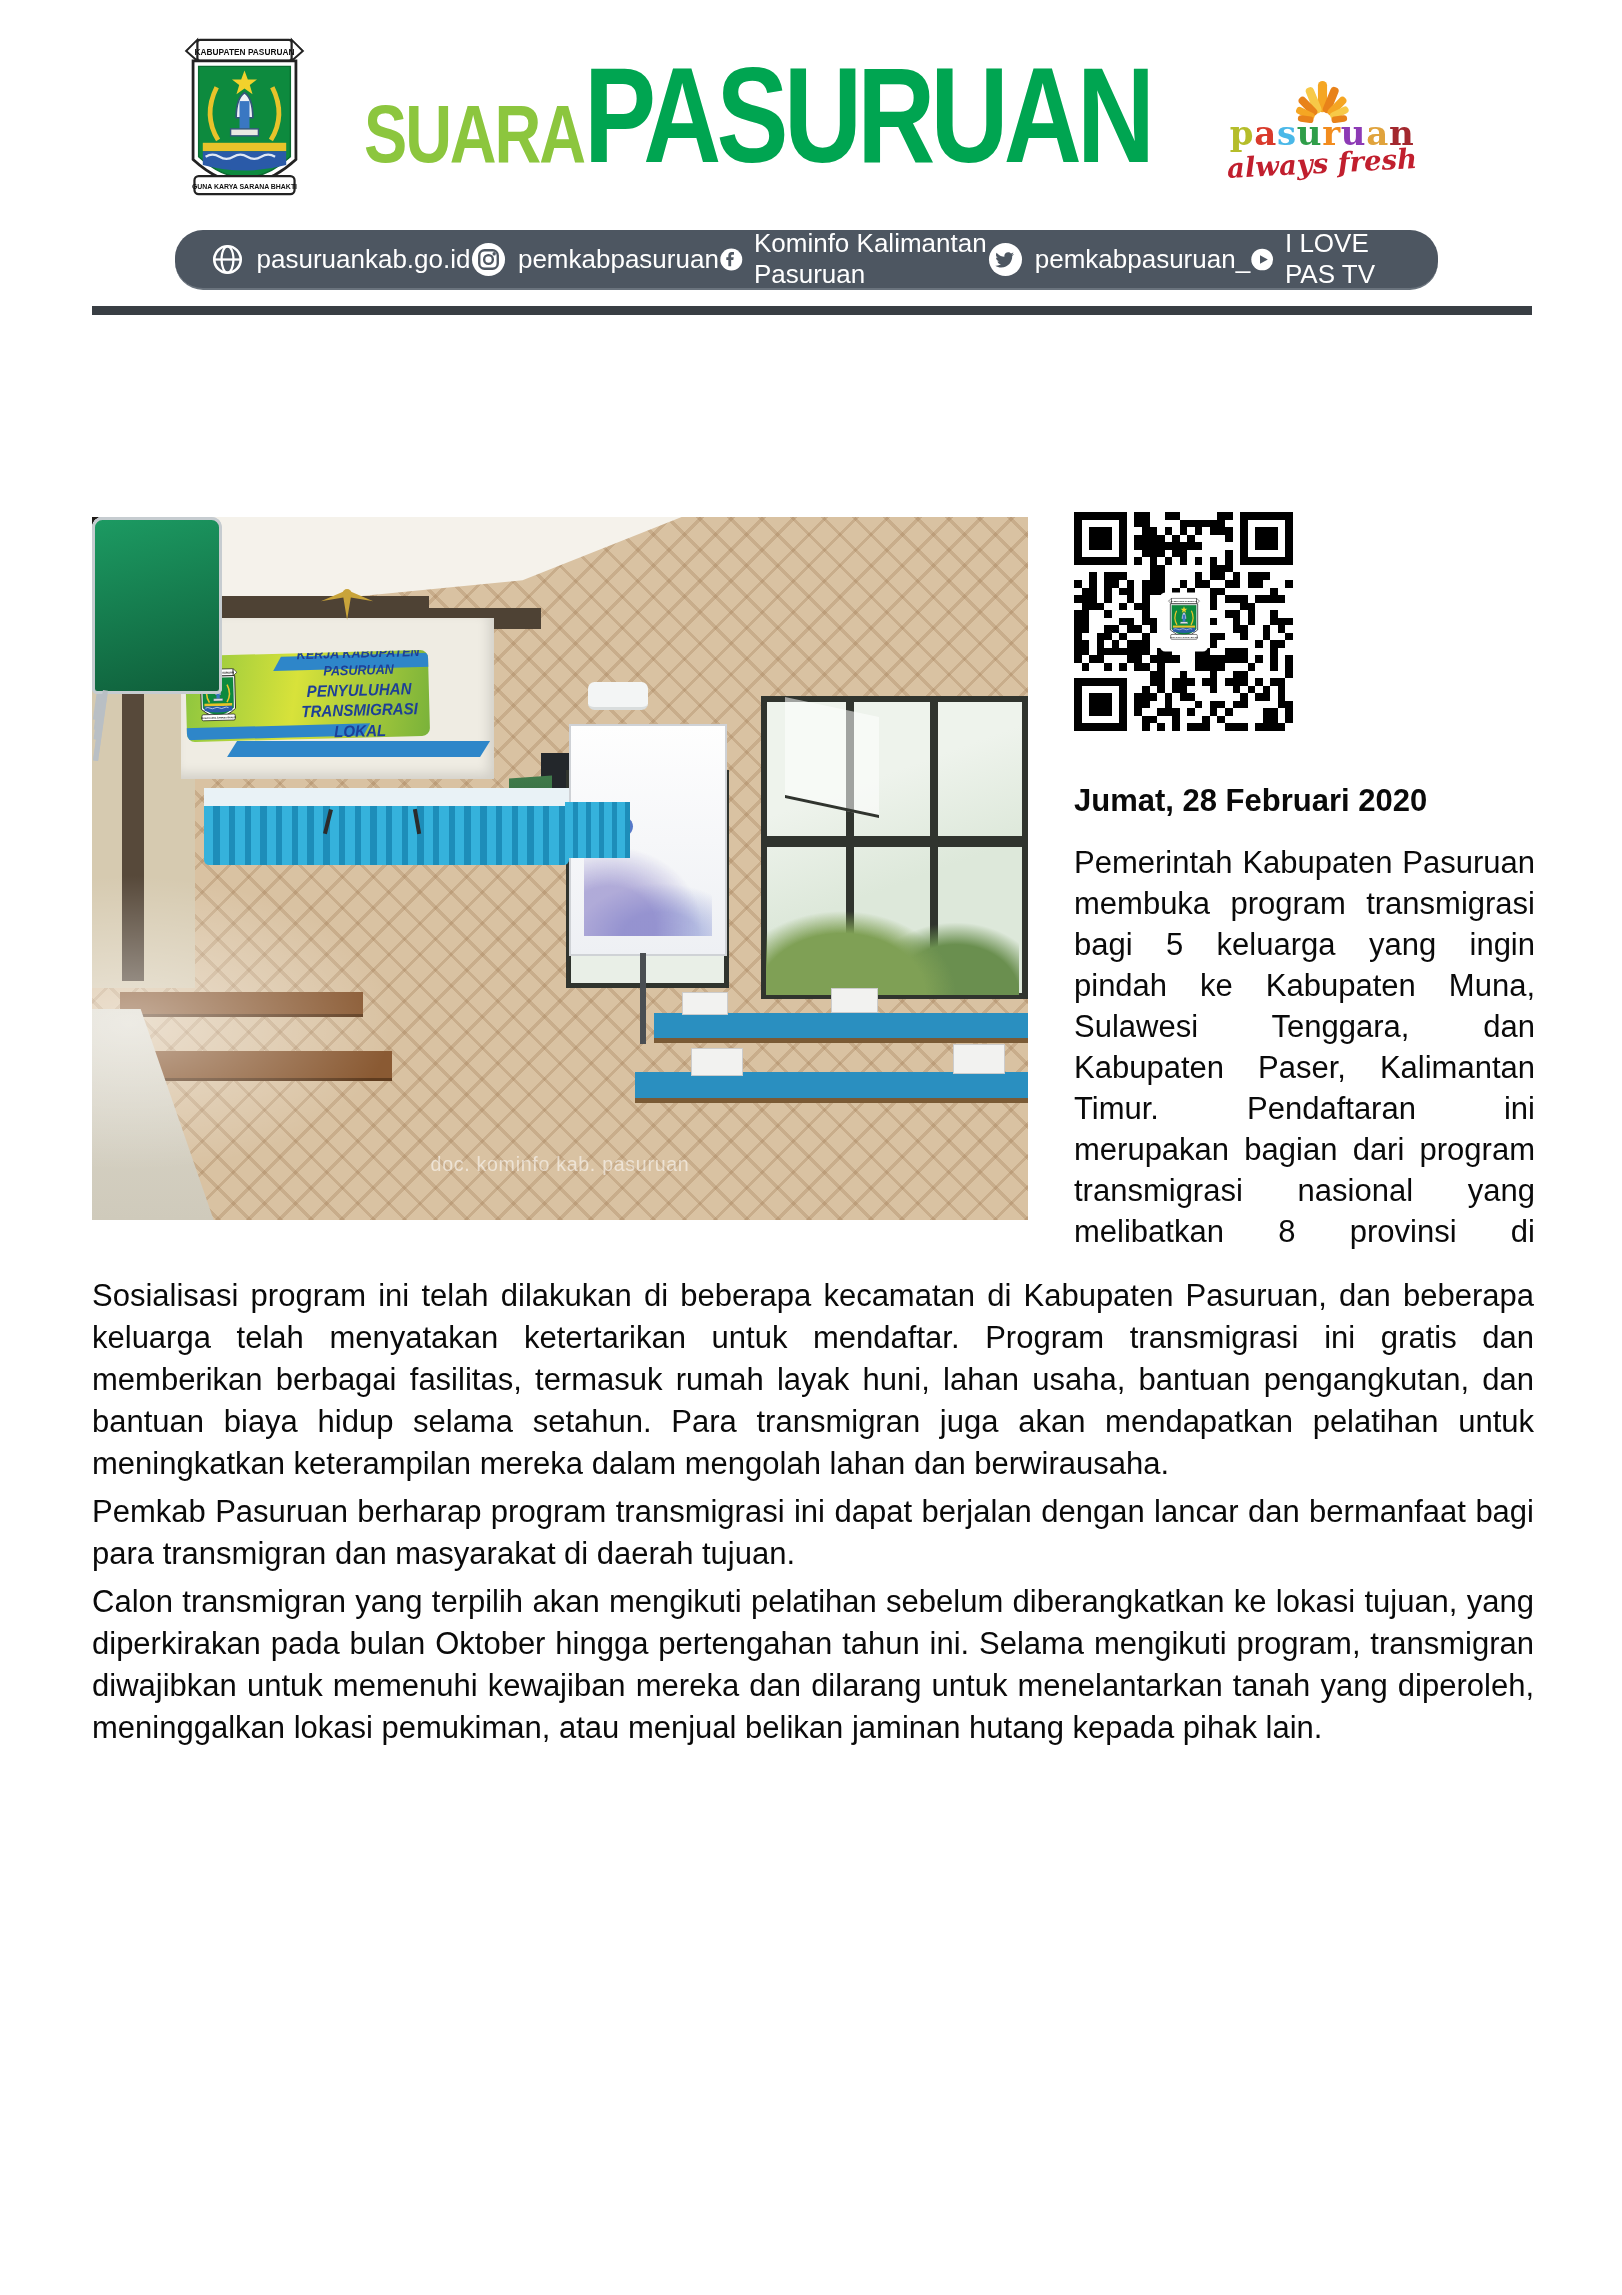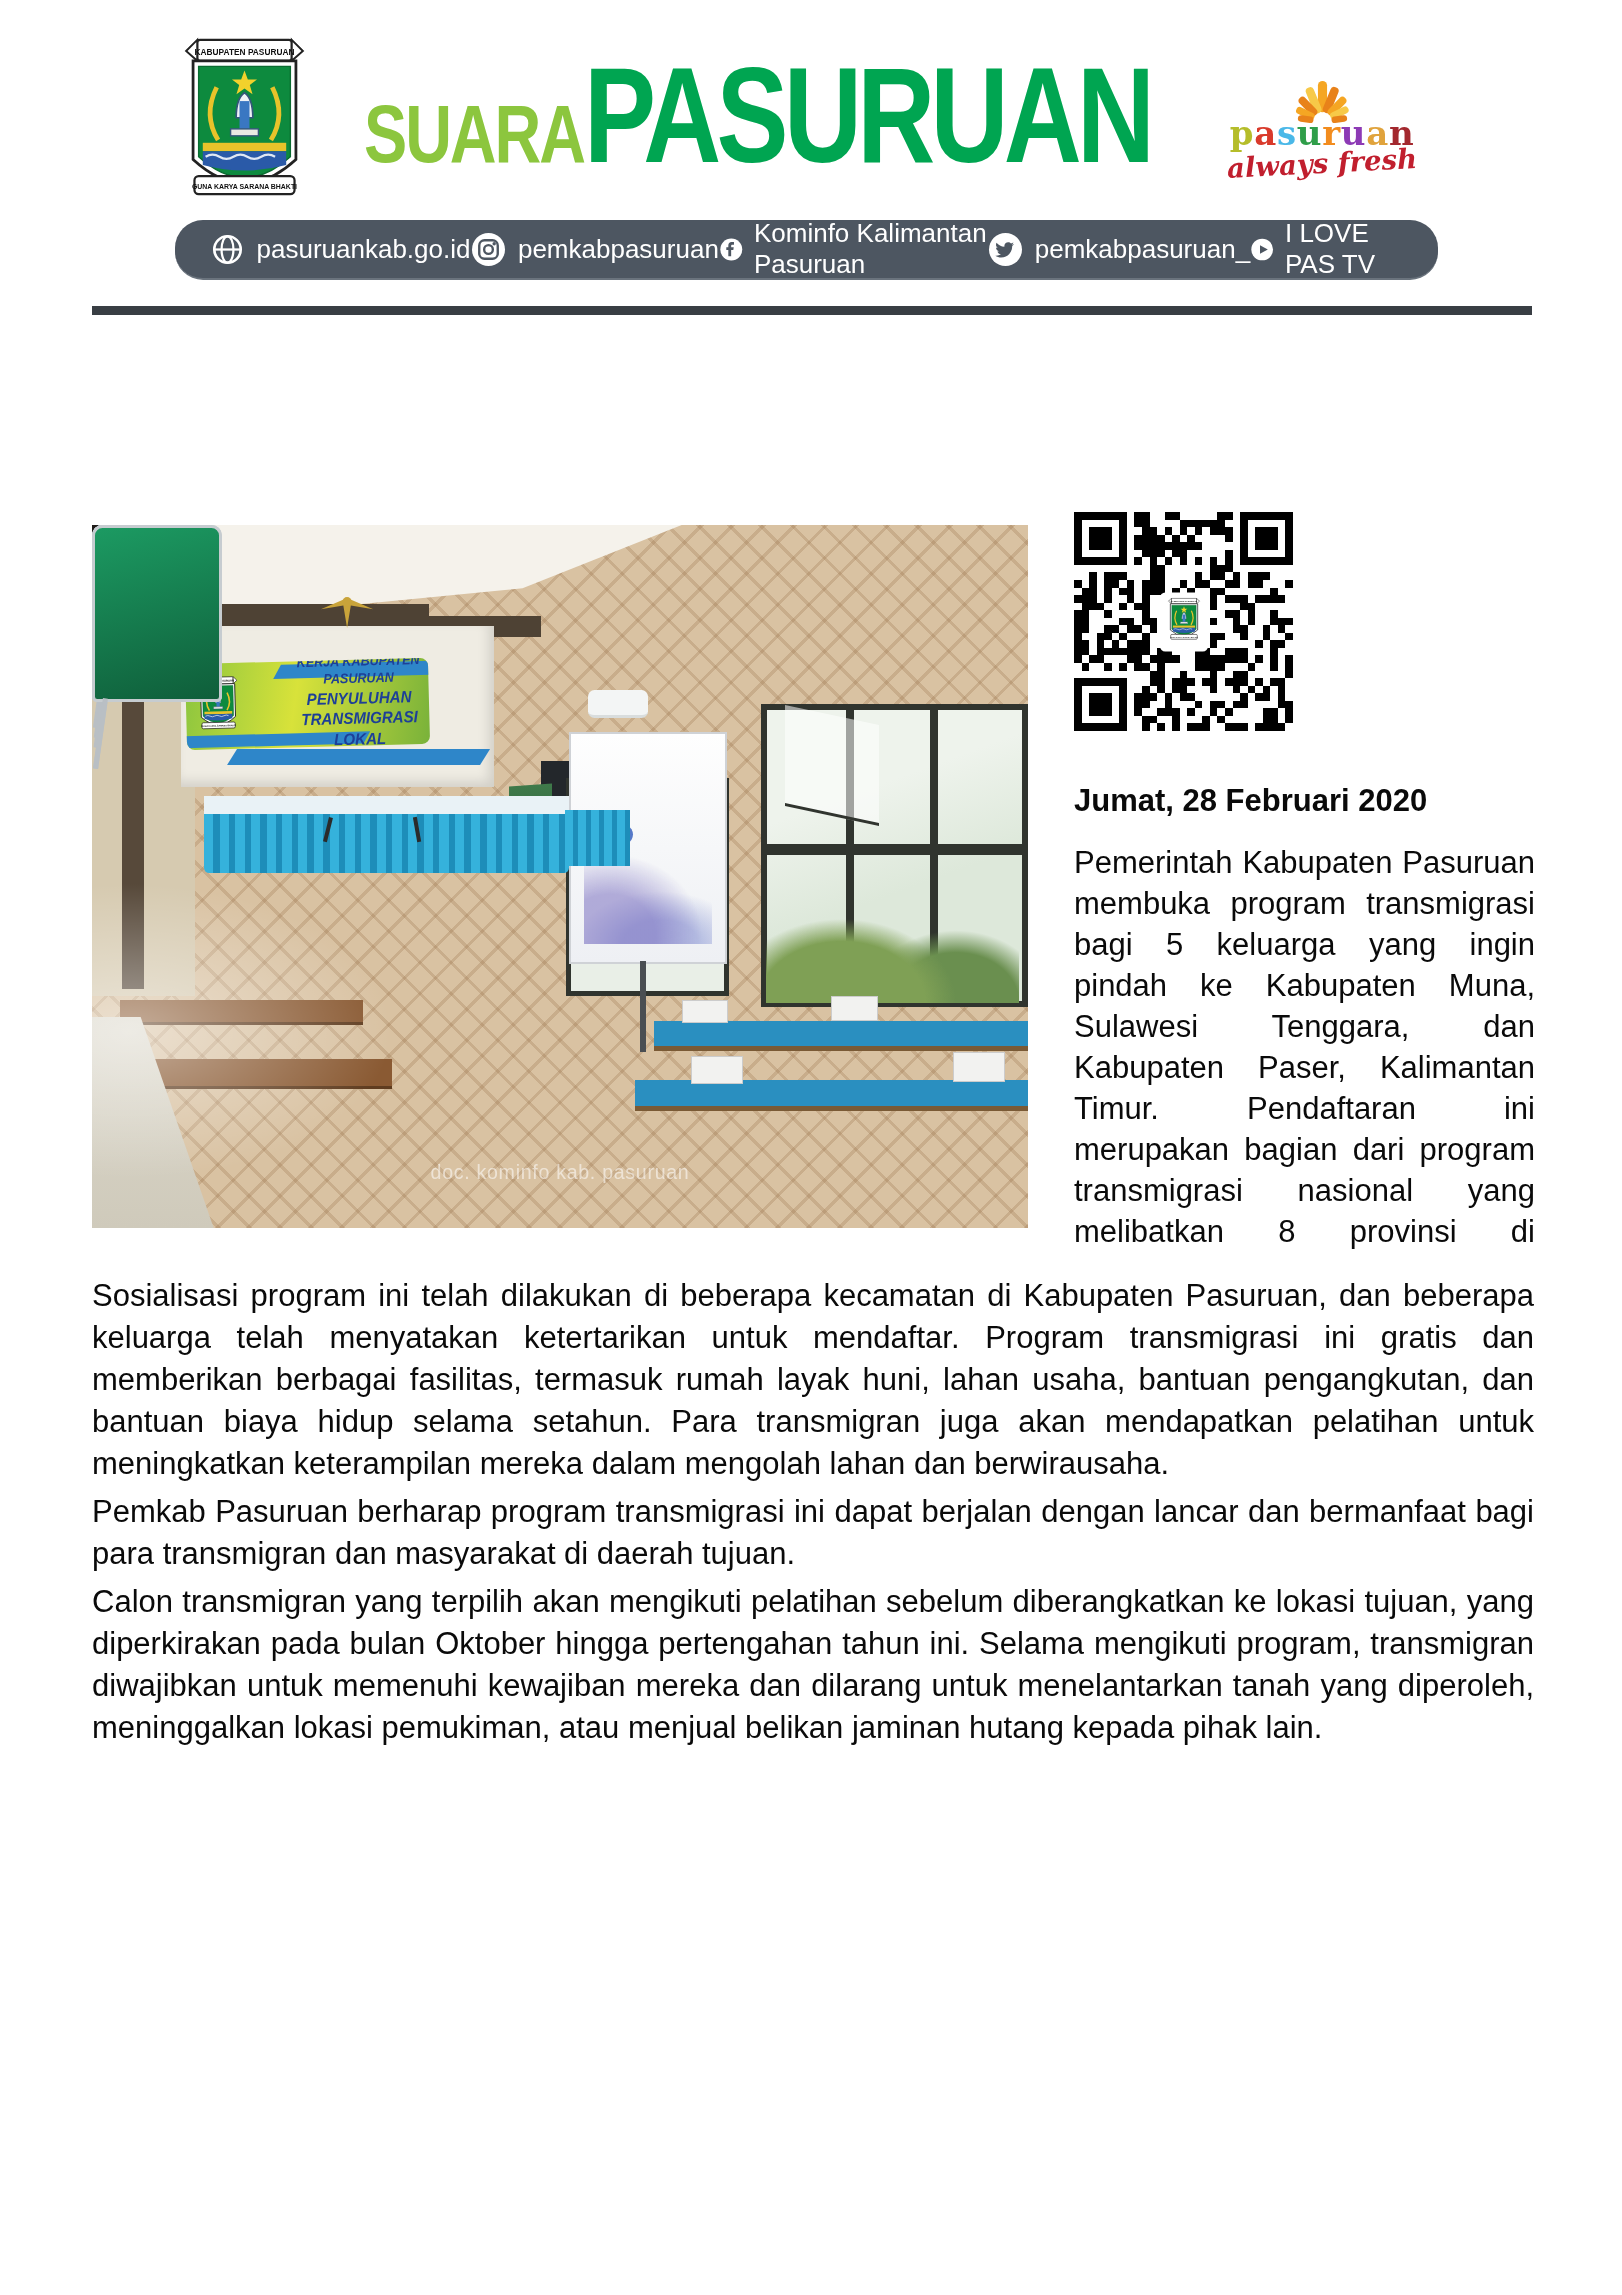--- a/index.html
+++ b/index.html
@@ -17,21 +17,21 @@
            font-size:28px;letter-spacing:0.7px;}
   .tagline .sq{width:17px;height:17px;background:#3c3c3b;display:inline-block;}
   .fresh{position:absolute;left:1211px;top:65px;width:222px;text-align:center;}
   .fresh .flame{margin-bottom:-9.2px;}
   .fresh .word{font-family:"DejaVu Serif", serif;font-weight:bold;font-size:34px;
                letter-spacing:0.7px;line-height:1;}
   .fresh .slogan{font-family:"DejaVu Serif", serif;font-style:italic;font-weight:bold;
                  color:#c11f2e;font-size:27.5px;margin-top:-2.6px;transform:rotate(-3deg);}
 
   
-  .social{position:absolute;left:175px;top:220px;width:1263px;height:60px;background:#4d5661;
+  .social{position:absolute;left:175px;top:230px;width:1263px;height:60px;background:#4d5661;
           display:flex;align-items:center;justify-content:space-between;padding:0 34px;
           box-sizing:border-box;border-bottom:2.6px solid #6a737d;border-radius:28px;}
   .social .item{display:flex;align-items:center;gap:10.5px;color:#fff;font-size:26px;}
   .rule{position:absolute;left:92px;top:306px;width:1440px;height:8.5px;background:#393e44;}
 
   
   .headline{position:absolute;left:92px;top:350px;width:1440px;margin:0;text-align:center;
             font-size:50px;font-weight:bold;line-height:65px;color:#000;}
   .qr{position:absolute;left:1074px;top:512px;width:219px;height:219px;}
   .qr .logo{position:absolute;left:50%;top:50%;transform:translate(-50%,-50%);
@@ -40,21 +40,21 @@
   .date{position:absolute;left:1074px;top:783px;font-size:31px;font-weight:bold;}
   .introcol{position:absolute;left:1074px;top:842px;width:461px;font-size:31px;
             line-height:41px;text-align:justify;text-align-last:justify;}
   .main{position:absolute;left:92px;top:1275px;width:1442px;font-size:31px;line-height:42px;}
   .main p{margin:0 0 5.9px 0;text-align:justify;}
   .note{font-size:24px !important;font-style:italic;color:#6e6e6e;margin-top:9.2px !important;
         text-align:left !important;}
 
   
   .photo{position:absolute;left:92px;top:517px;width:936px;height:703px;overflow:hidden;
-         background:#d9c2a2;margin-top:8px;}
+         background:#d9c2a2;}
   .photo *{position:absolute;}
   .ph-wall2{inset:0;background:
       repeating-linear-gradient(45deg,rgba(150,110,70,.25) 0 3.3px,transparent 3.3px 22px),
       repeating-linear-gradient(-45deg,rgba(150,110,70,.25) 0 3.3px,transparent 3.3px 22px);}
   .ph-ceiling{inset:0;background:linear-gradient(170deg,#f5f2eb 55%,#e4dfd2);
       clip-path:polygon(0 0,63% 0,46% 9%,0 15%);}
   .ph-leftwall{left:0;top:9%;width:11%;height:58%;background:#d6cab0;}
   .ph-leftcol{left:3.2%;top:11%;width:2.4%;height:55%;background:#57493a;}
   .ph-fan{left:-3%;top:-3%;width:15%;height:19%;background:#3f4144;border-radius:50%;
           transform:rotate(-18deg);}

